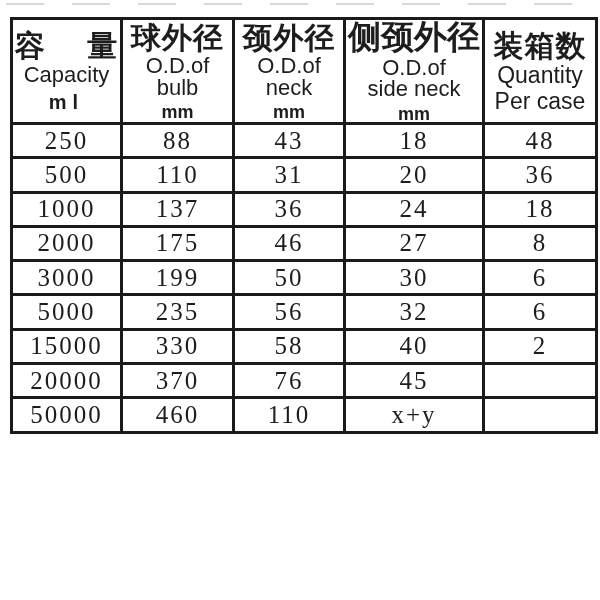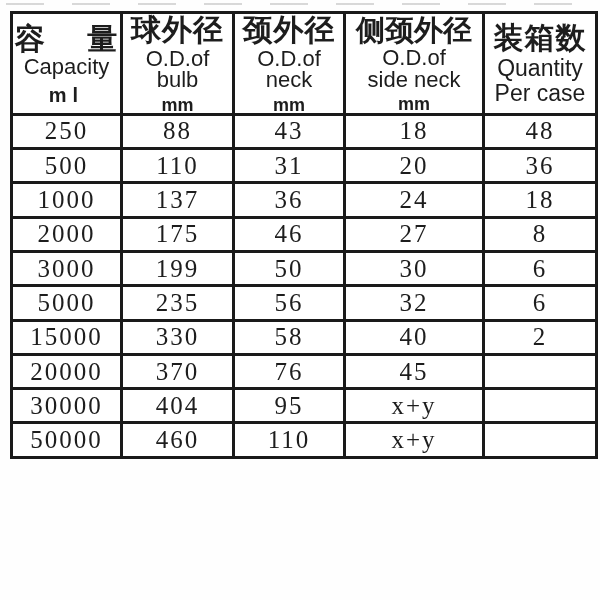--- a/index.html
+++ b/index.html
@@ -22,21 +22,21 @@
     top: 3px;
     left: 6px;
     width: 588px;
     height: 2px;
     background: repeating-linear-gradient(90deg, #b9b9b9 0 38px, transparent 38px 66px);
     opacity: 0.55;
   }
   table.spec-table {
     position: absolute;
     left: 10px;
-    top: 11px;
+    top: 17px;
     width: 585px;
     border-collapse: collapse;
     table-layout: fixed;
     background: #ef4444;
   }
   .spec-table th,
   .spec-table td {
     border: 3px solid #1a1a1a;
     padding: 0;
     text-align: center;
@@ -65,21 +65,21 @@
     height: 100%;
   }
   .zh {
     font-size: 30px;
     font-weight: bold;
     letter-spacing: 1px;
     line-height: 1.05;
     white-space: nowrap;
   }
   .zh-capacity { word-spacing: 32px; }
-  .zh-sideneck { letter-spacing: 0; font-size: 29px; }
+  .zh-sideneck { letter-spacing: 0; font-size: 33px; }
   .en {
     font-size: 22px;
     line-height: 0.98;
     margin-top: 2px;
     white-space: nowrap;
   }
   .sub {
     font-size: 22px;
     line-height: 0.98;
     margin-top: 0;
@@ -208,27 +208,20 @@
           <td>2</td>
         </tr>
         <tr>
           <td>20000</td>
           <td>370</td>
           <td>76</td>
           <td>45</td>
           <td></td>
         </tr>
         <tr>
-          <td>30000</td>
-          <td>404</td>
-          <td>95</td>
-          <td>x+y</td>
-          <td></td>
-        </tr>
-        <tr>
           <td>50000</td>
           <td>460</td>
           <td>110</td>
           <td>x+y</td>
           <td></td>
         </tr>
       </tbody>
   </table>
 </div>
 

